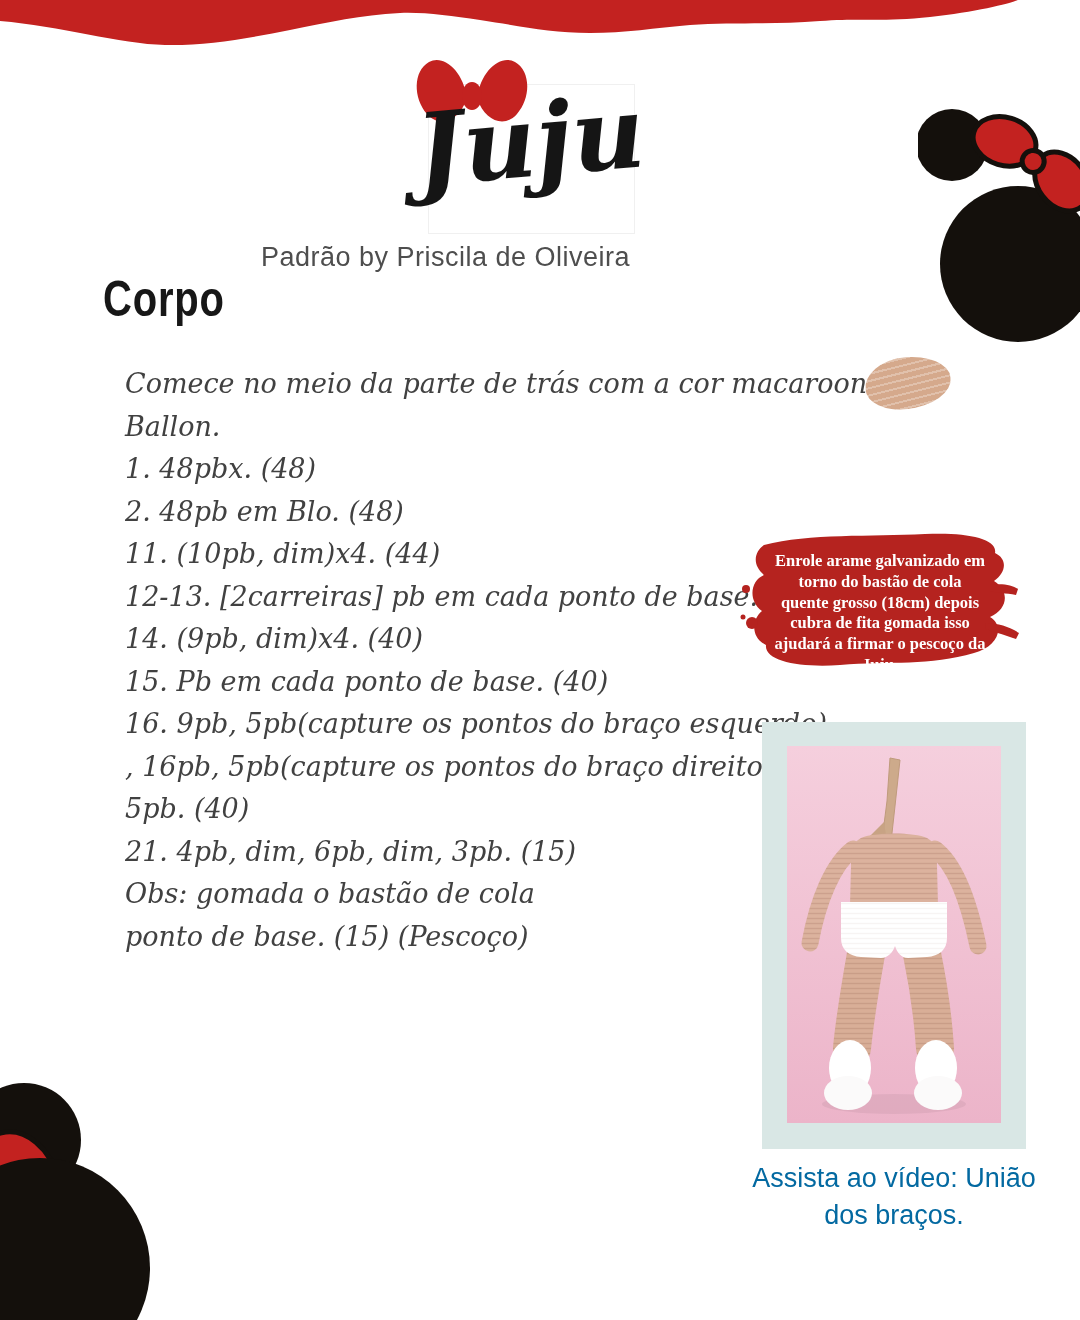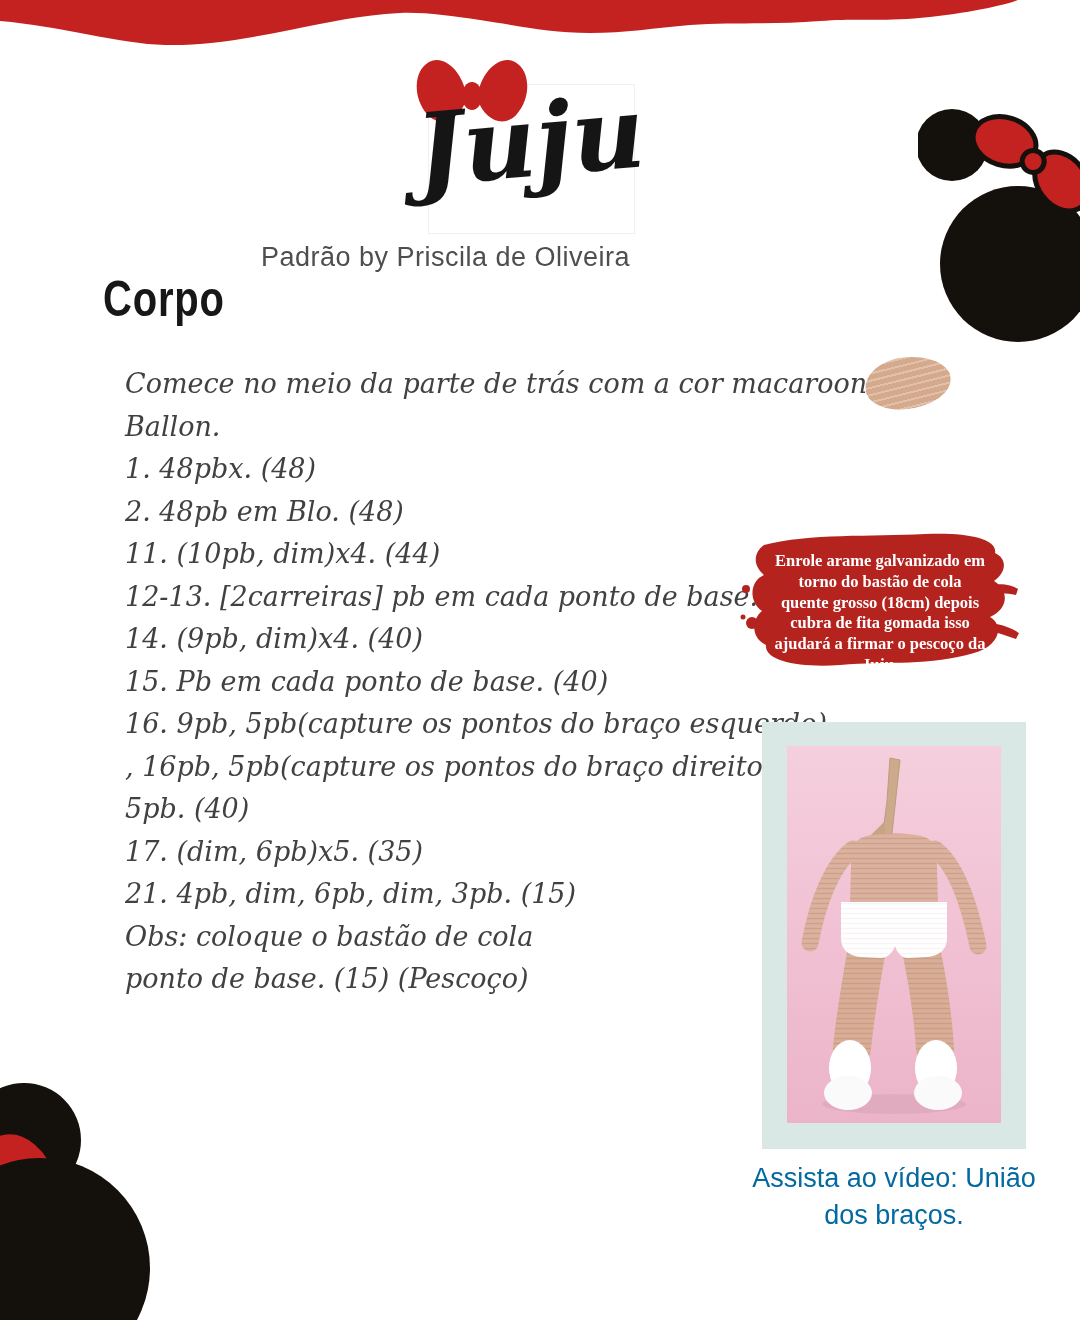--- a/index.html
+++ b/index.html
@@ -97,23 +97,22 @@
       <div class="instr-line"><span>Ballon.</span></div>
       <div class="instr-line"><span>1. 48pbx. (48)</span></div>
       <div class="instr-line"><span>2. 48pb em Blo. (48)</span></div>
       <div class="instr-line"><span>11. (10pb, dim)x4. (44)</span></div>
       <div class="instr-line"><span>12-13. [2carreiras] pb em cada ponto de base. (44)</span></div>
       <div class="instr-line"><span>14. (9pb, dim)x4. (40)</span></div>
       <div class="instr-line"><span>15. Pb em cada ponto de base. (40)</span></div>
       <div class="instr-line"><span>16. 9pb, 5pb(capture os pontos do braço esquerdo)</span></div>
       <div class="instr-line"><span>, 16pb, 5pb(capture os pontos do braço direito),</span></div>
       <div class="instr-line"><span>5pb. (40)</span></div>
-      <div class="instr-line"><span>17. (dim, 6pb)x5. (35)</span></div>
       <div class="instr-line"><span>21. 4pb, dim, 6pb, dim, 3pb. (15)</span></div>
-      <div class="instr-line"><span>Obs: coloque o bastão de cola</span></div>
+      <div class="instr-line"><span>Obs: gomada o bastão de cola</span></div>
       <div class="instr-line"><span>ponto de base. (15) (Pescoço)</span></div>
     </div>
 
   <div class="abs splash">
     <svg width="280" height="162" viewBox="0 0 280 162" aria-hidden="true">
       <g class="fill-splash">
         <path d="M24,20 C70,8 130,12 185,9 C225,7 258,13 255,28 C268,34 266,48 254,56 C270,66 268,84 250,92 C266,102 257,122 234,128 C190,141 150,136 100,140 C60,143 24,136 26,120 C10,112 12,94 22,86 C8,76 10,56 24,50 C12,40 14,27 24,20 Z"></path>
         <circle cx="6" cy="64" r="4"></circle>
         <circle cx="12" cy="98" r="6"></circle>
         <circle cx="3" cy="92" r="2.5"></circle>

